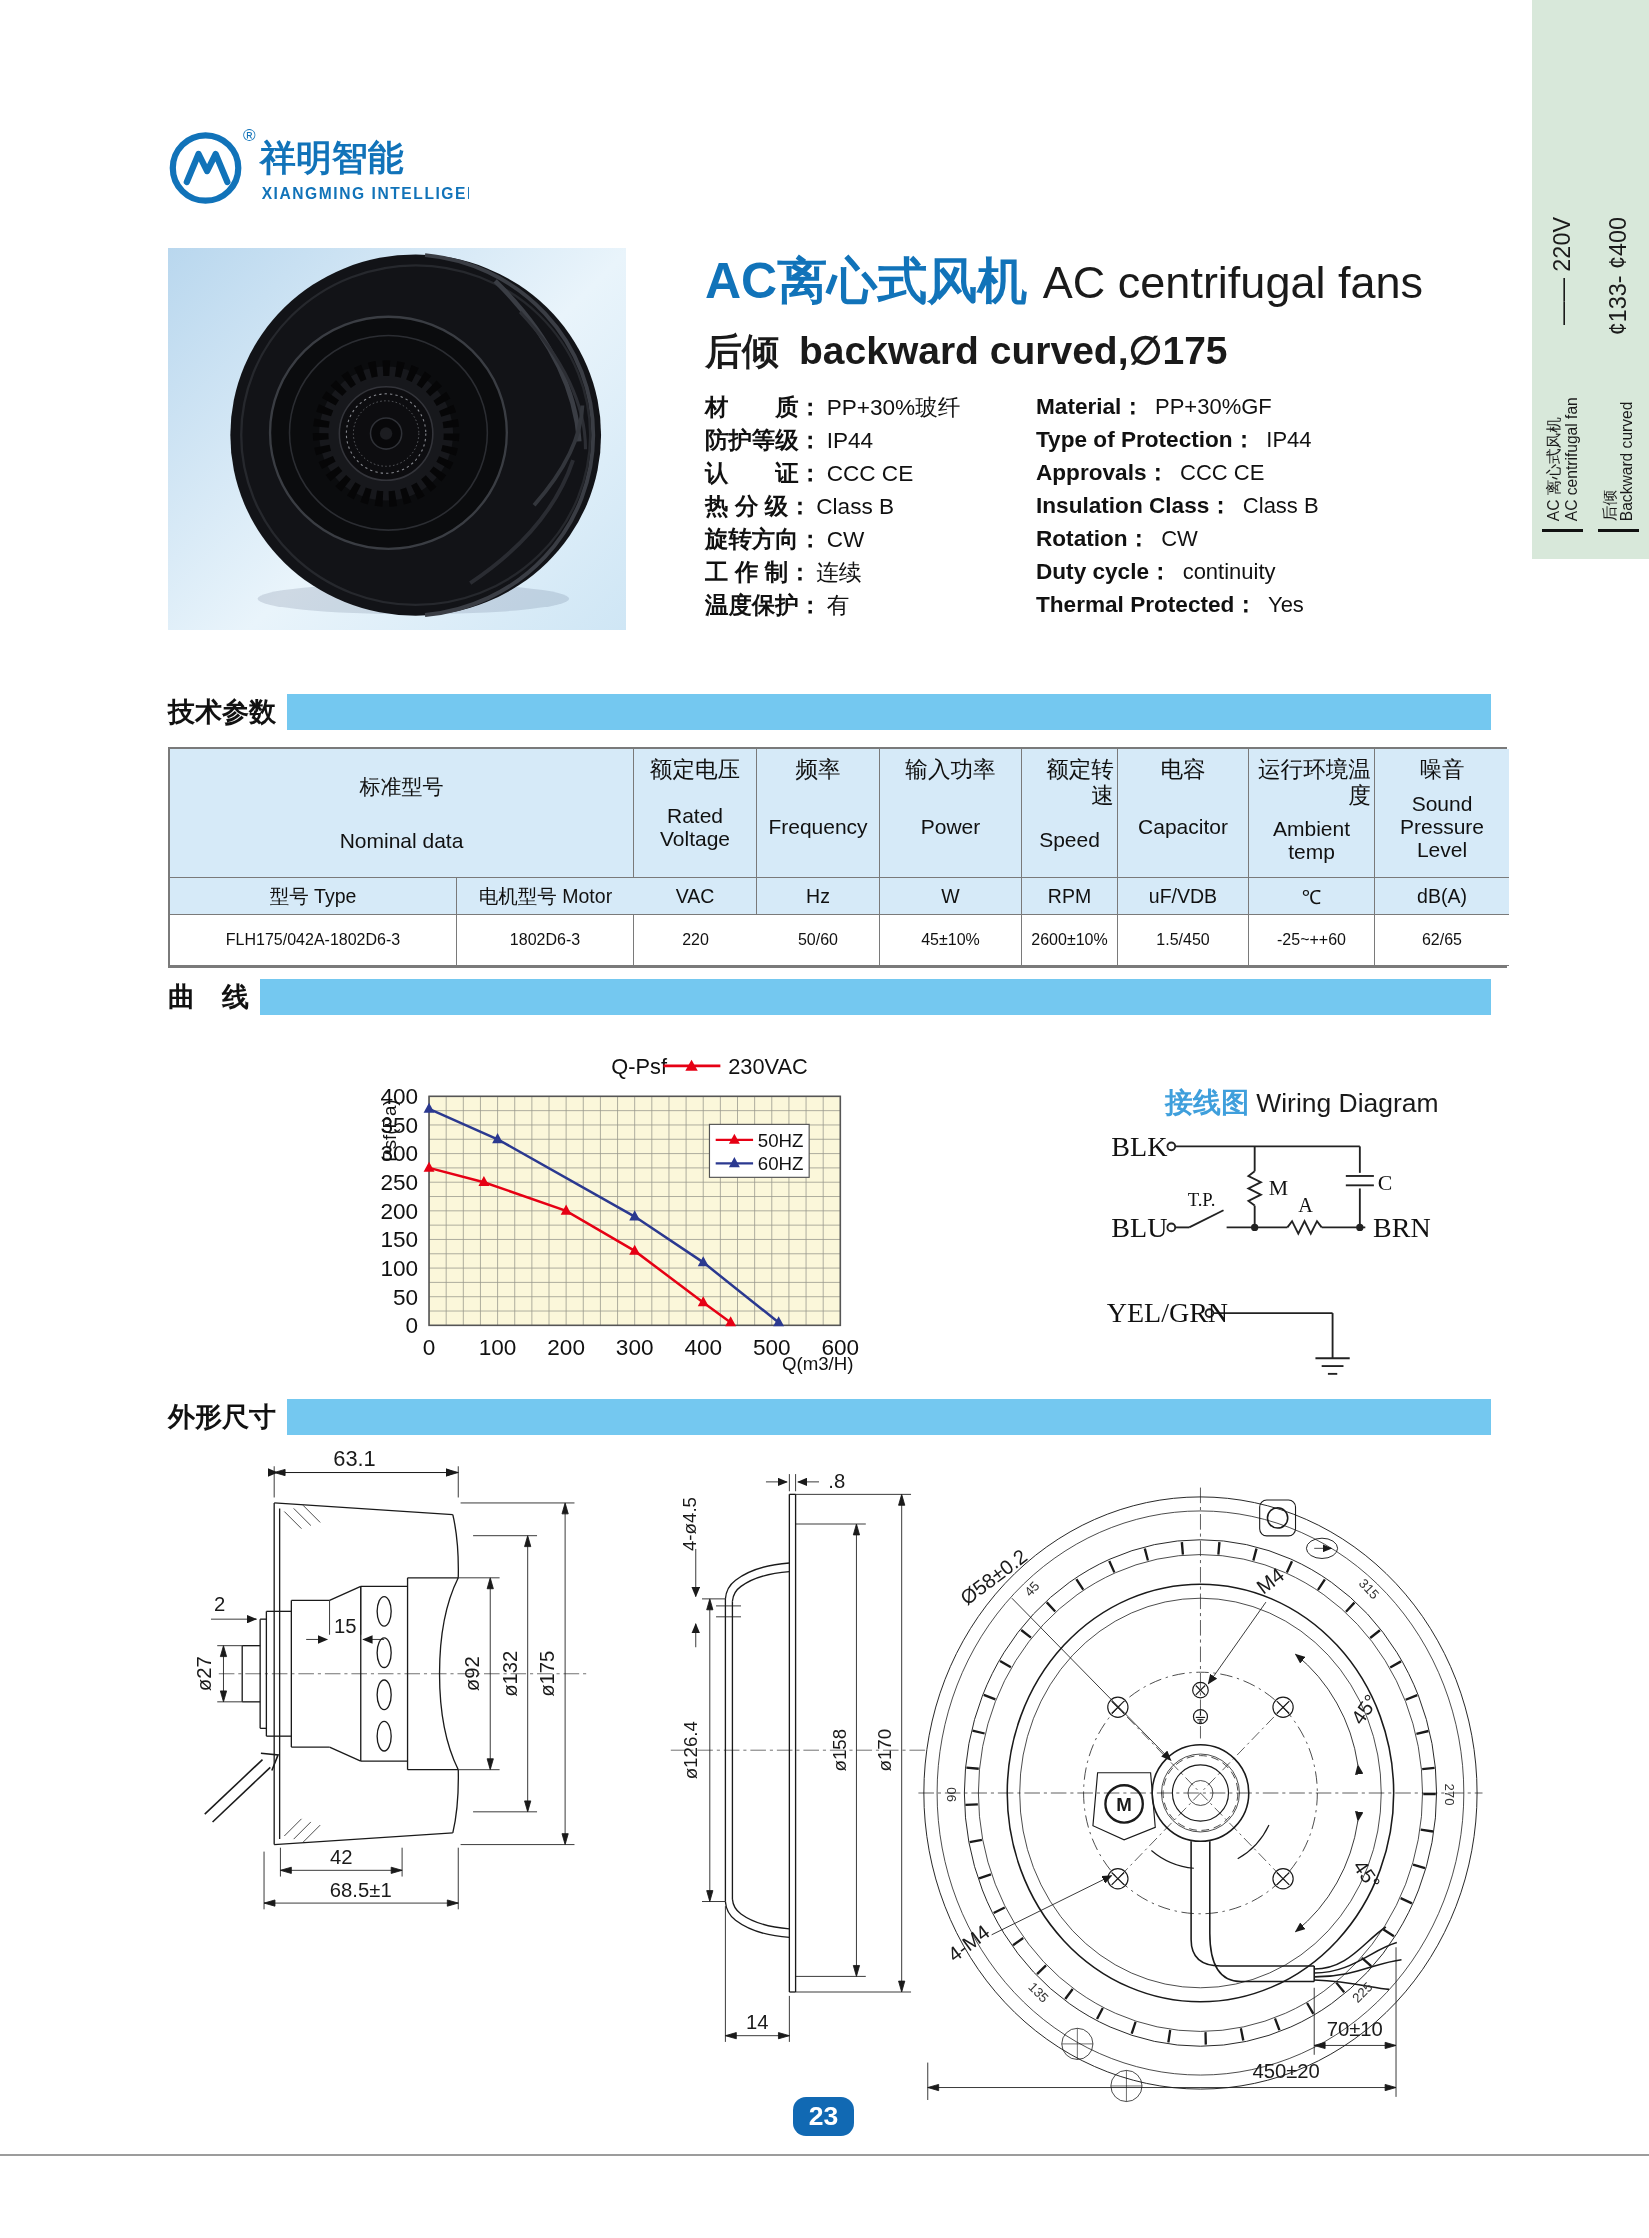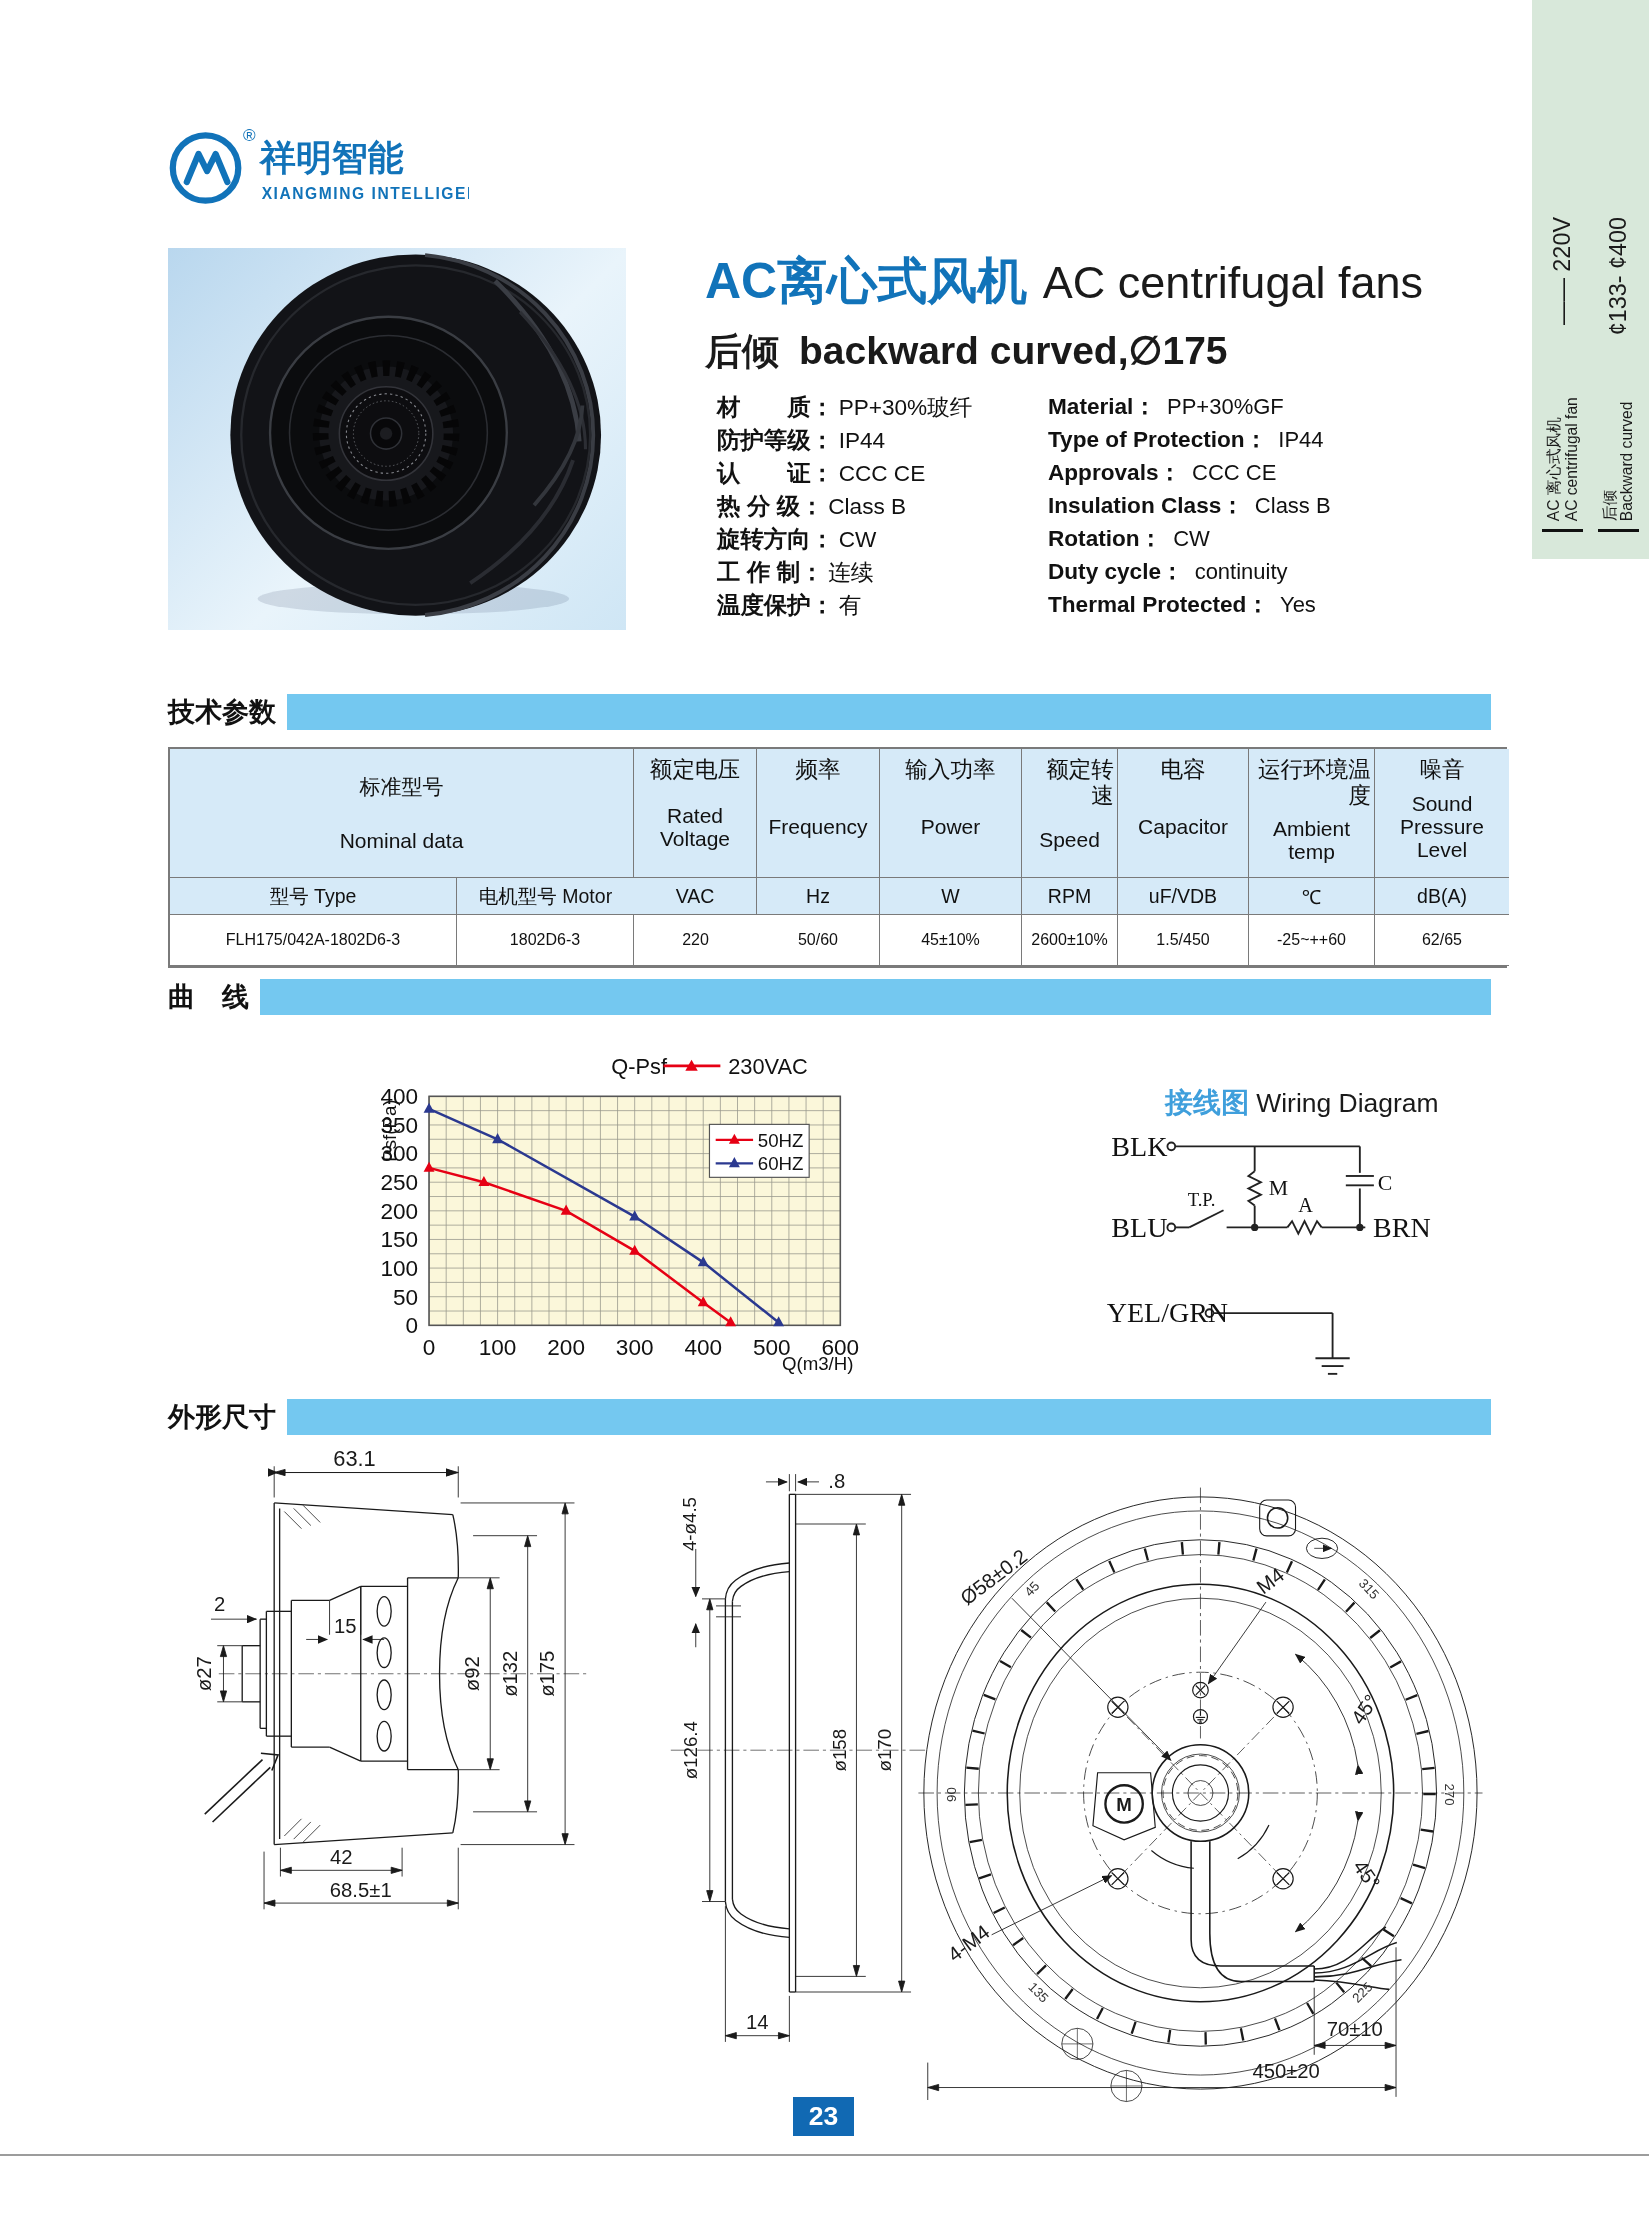--- a/index.html
+++ b/index.html
@@ -26,21 +26,21 @@
 
   
   .title-row{left:705px;top:248px;display:flex;align-items:baseline;gap:15.6px;white-space:nowrap;}
   .title-cn{font-size:50px;font-weight:bold;color:#1173b9;}
   .title-en{font-size:45px;font-weight:500;color:#1a1a1a;}
   .subtitle-row{left:705px;top:327px;display:flex;align-items:baseline;gap:20px;white-space:nowrap;}
   .sub-cn{font-size:37px;font-weight:bold;color:#1a1a1a;}
   .sub-en{font-size:39px;font-weight:600;color:#1a1a1a;text-align:center;}
 
   .specs{left:705px;top:390px;width:779px;}
-  .spec-row{display:flex;height:33px;align-items:center;margin-left:12px;}
+  .spec-row{display:flex;height:33px;align-items:center;}
   .spec-cn{width:331px;display:flex;align-items:baseline;white-space:nowrap;}
   .spec-cl{font-weight:bold;font-size:23.4px;}
   .spec-cv{font-size:22.6px;margin-left:4.7px;}
   .spec-en{display:flex;align-items:baseline;white-space:nowrap;}
   .spec-el{font-weight:bold;font-size:22.6px;}
   .spec-ev{font-size:22px;margin-left:11px;}
 
   
   .section{left:168px;width:1323px;height:36px;display:flex;align-items:center;gap:11px;}
   .section-label{font-size:27px;font-weight:bold;color:#111;white-space:nowrap;}
@@ -67,21 +67,21 @@
   .curve-svg{left:327px;top:1033px;}
   .wiring-svg{left:1091px;top:1056px;}
   .dim-left{left:133px;top:1446px;}
   .dim-mid{left:624px;top:1446px;}
   .dim-right{left:881px;top:1442px;}
   svg text{font-family:"Liberation Sans",sans-serif;}
   .seriftxt{font-family:"Liberation Serif",serif;}
 
   
   .page-num{left:793px;top:2097px;width:61px;height:39px;background:#1169b3;color:#fff;
-            display:flex;align-items:center;justify-content:center;font-size:26.5px;font-weight:bold;}
+            display:flex;align-items:center;justify-content:center;font-size:26.5px;font-weight:bold;border-radius:13px;}
   .footer-rule{left:0;top:2154px;width:1649px;height:2.3px;background:#9c9c9c;}
 </style>
 </head>
 <body>
 
 <div class="page">
 
   <div class="abs side-tab"></div>
   <div class="abs side-tab-rot-wrap">
     <div class="side-tab-rot">

